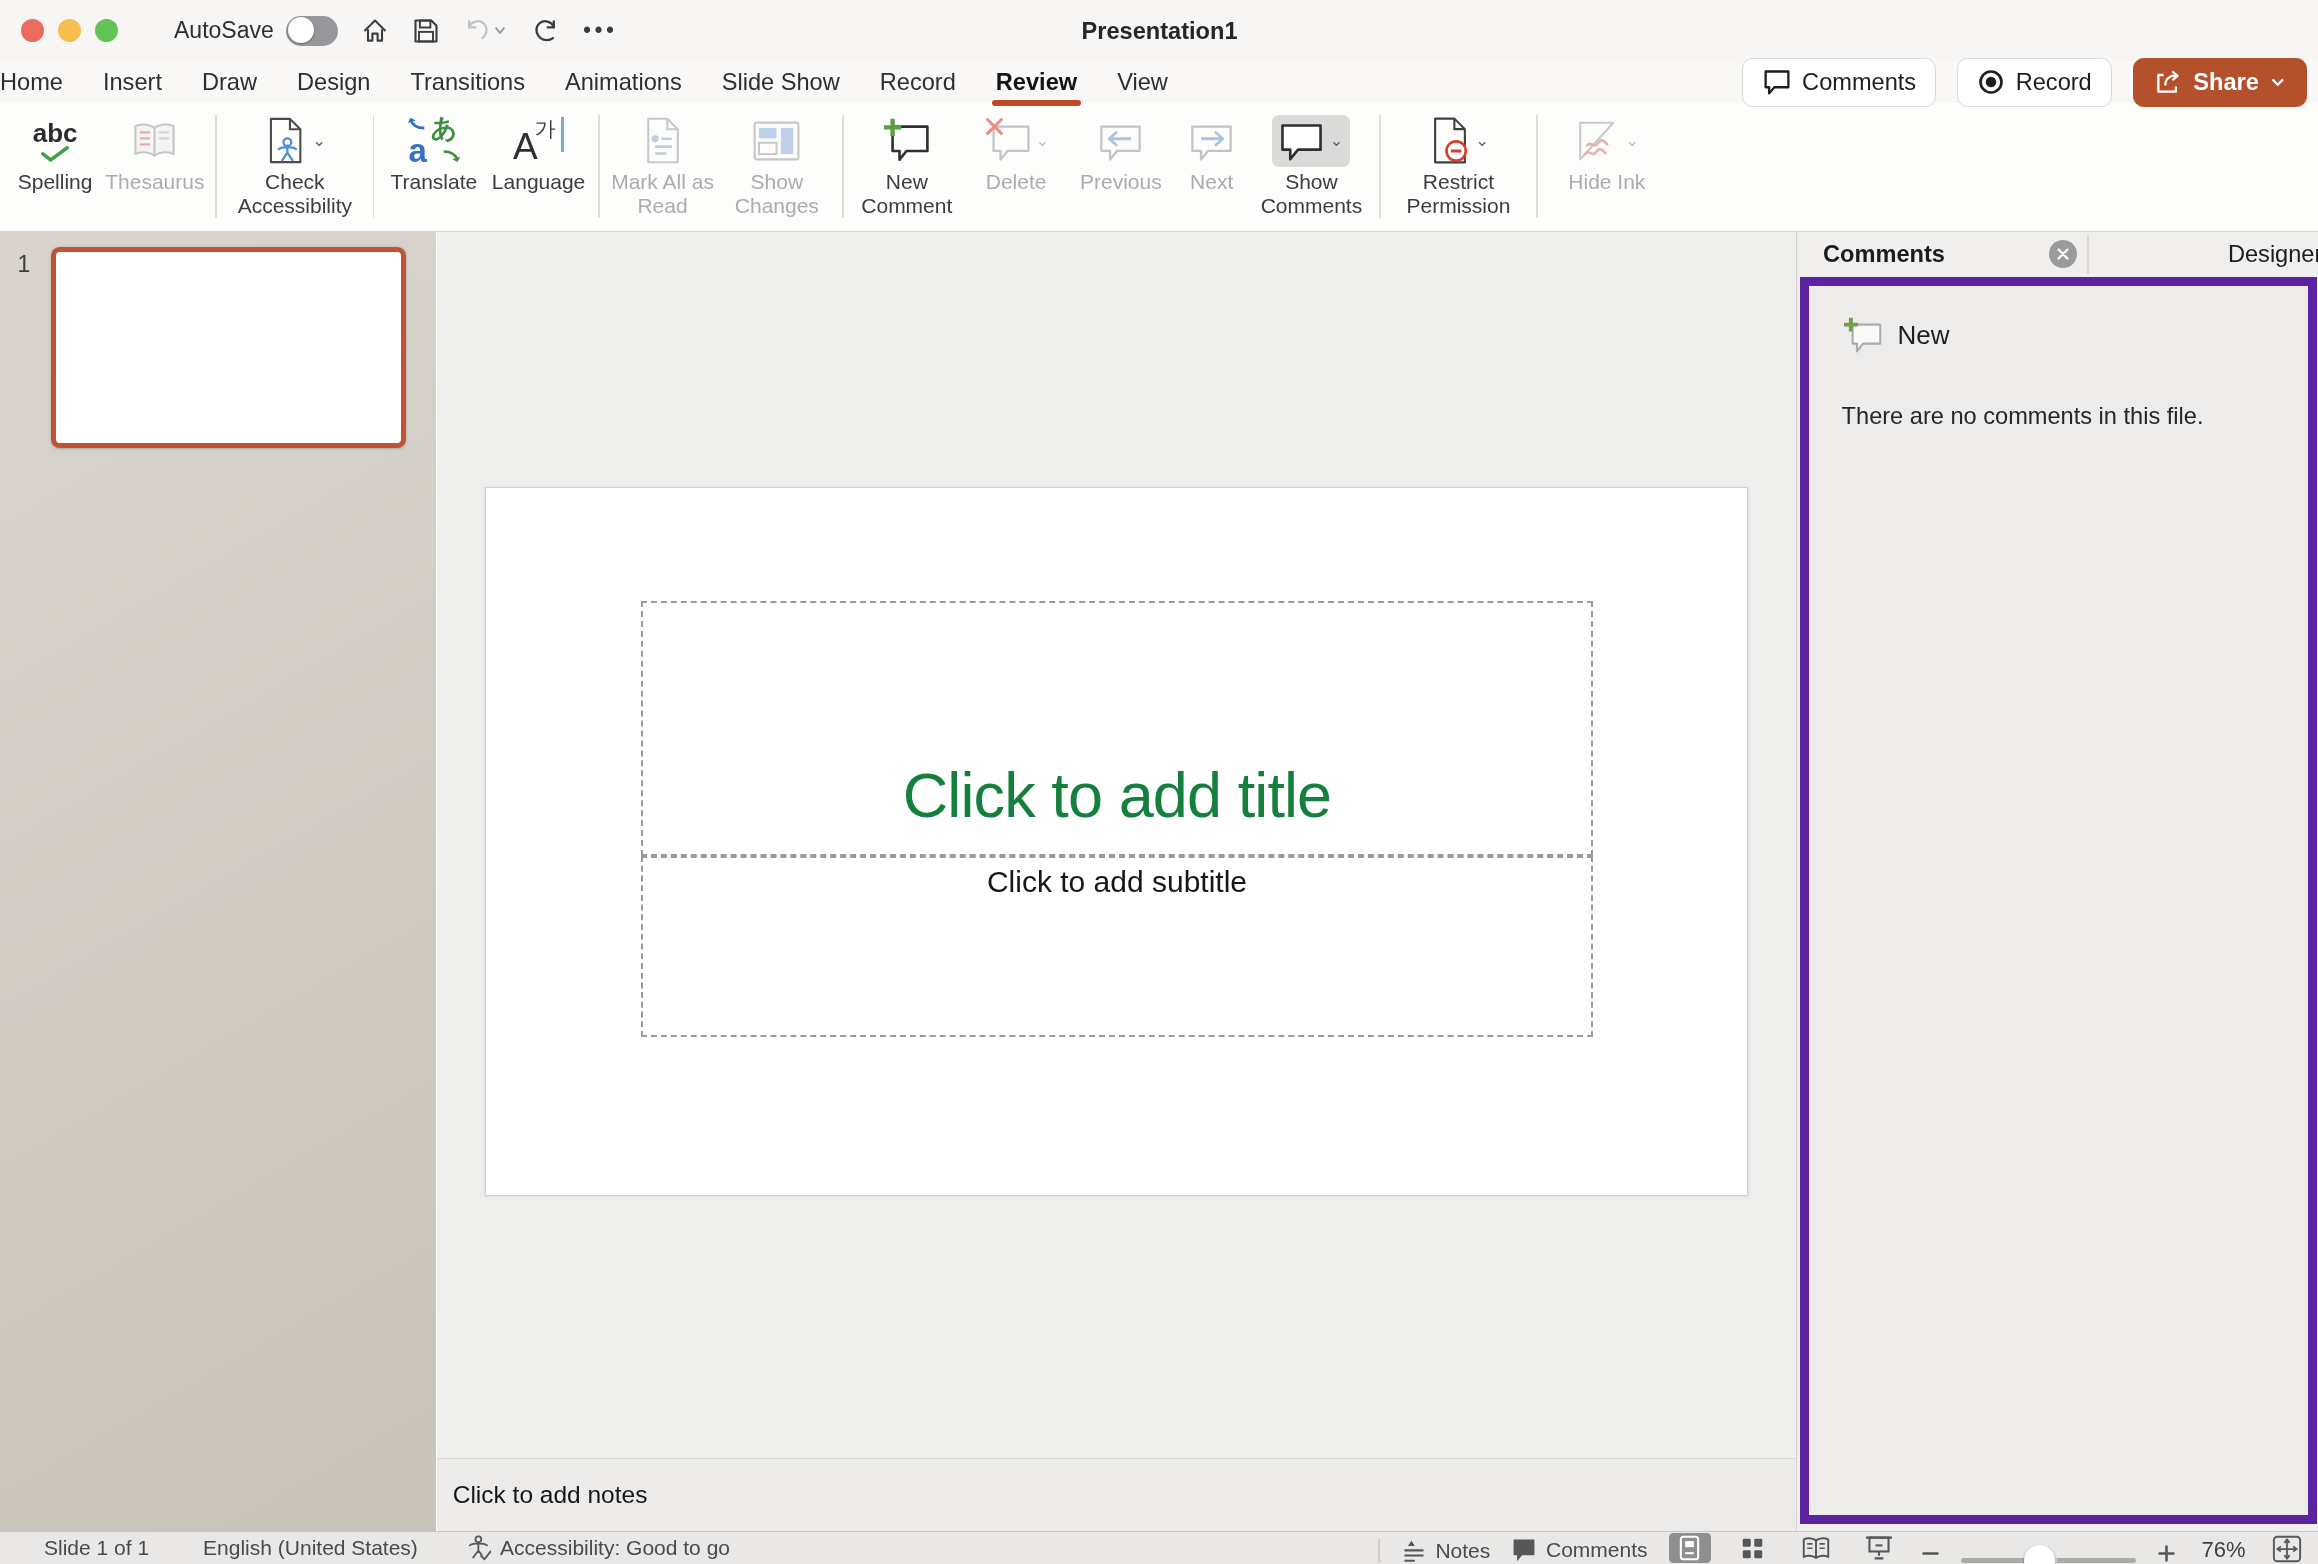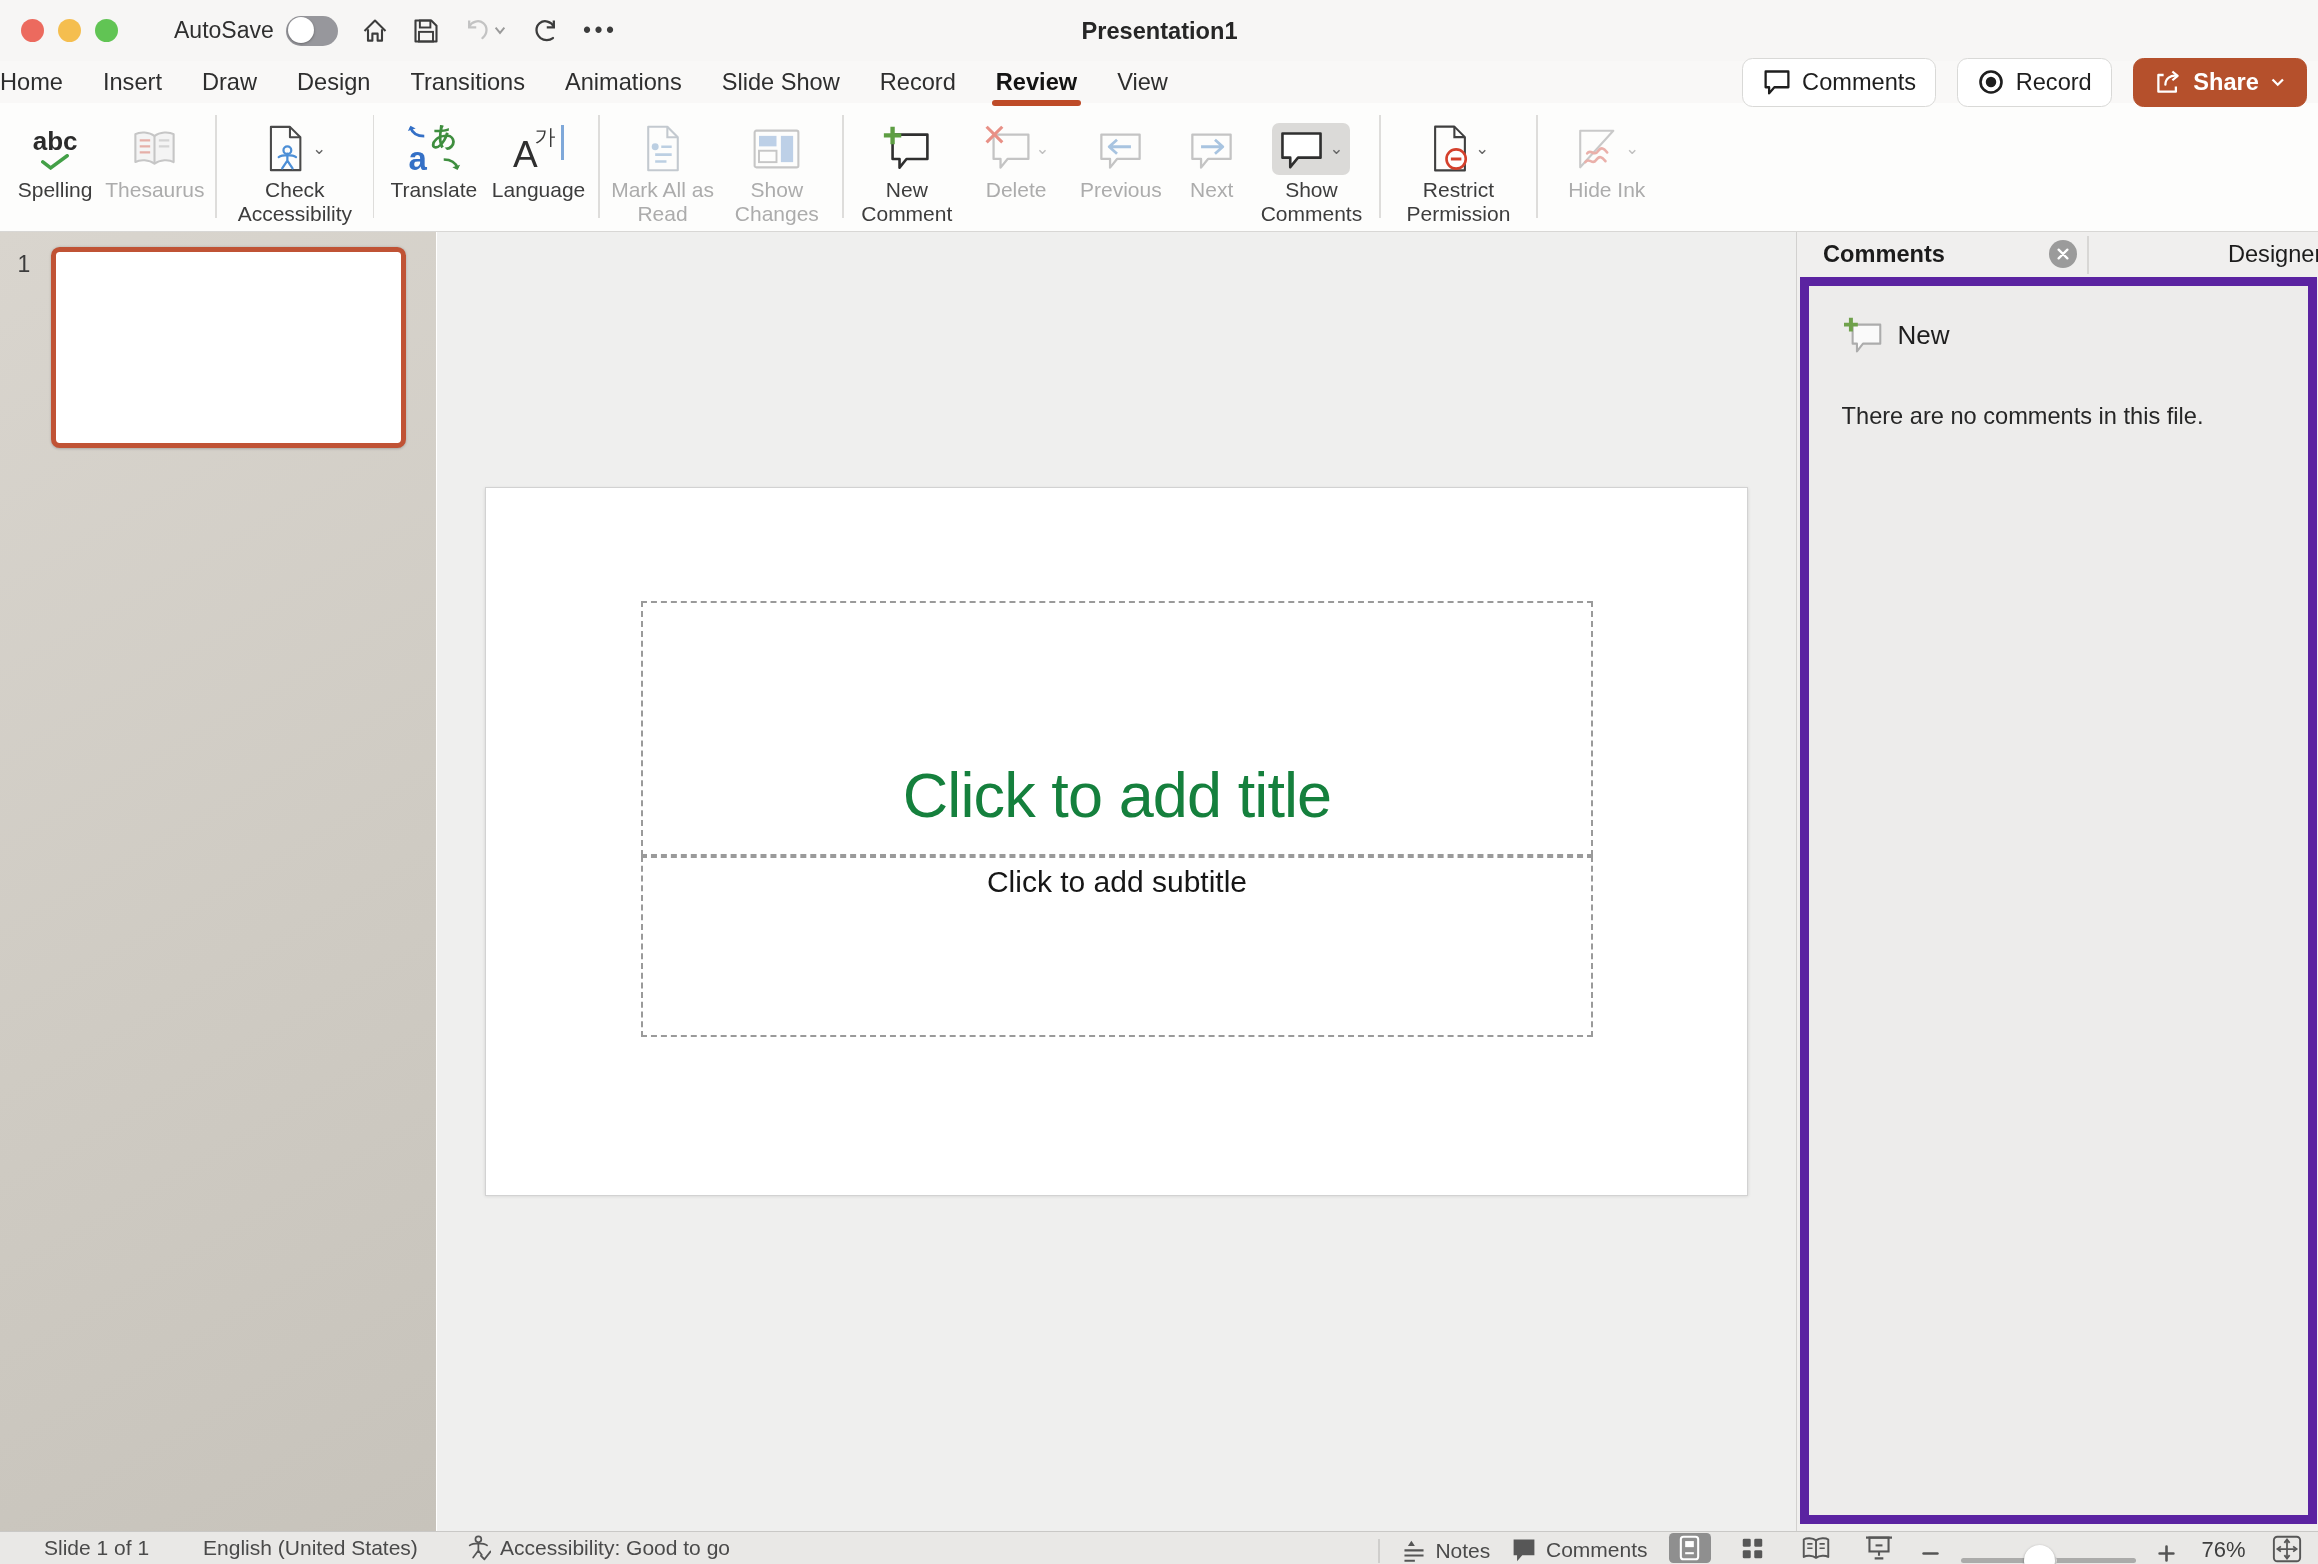--- a/index.html
+++ b/index.html
@@ -26,21 +26,21 @@
   .mtab { font-size:23.6px; color:#2E2E2E; position:relative; cursor:default; }
   .mtab.active { font-weight:700; color:#141414; }
   .mtab.active::after { content:""; position:absolute; left:-3.5px; right:-3.5px; bottom:-10.5px; height:6.1px; border-radius:3.5px; background:#BE4B28; }
   .top-actions { position:absolute; right:12.2px; top:-3.5px; display:flex; gap:21px; align-items:center; }
   .pill { height:49px; border:1.7px solid #D9D9D7; border-radius:10.5px; background:#FFFFFF; display:flex; align-items:center; padding:0 19px; font-size:23.6px; color:#1E1E1E; gap:10.5px; cursor:default; }
   .pill.share { background:#B5502C; border-color:#B5502C; color:#FFF; font-weight:600; }
 
   
   .ribbon { height:129px; background:#FDFDFC; border-bottom:1.7px solid #D8D7D5; display:flex; align-items:flex-start; padding:8.7px 0 0 8.7px; }
   .rbtn { display:flex; flex-direction:column; align-items:center; margin:0 4.4px; cursor:default; }
-  .rbtn .iconrow { height:58px; display:flex; align-items:center; justify-content:center; gap:3.5px;margin-top:8px; }
+  .rbtn .iconrow { height:58px; display:flex; align-items:center; justify-content:center; gap:3.5px; }
   .rbtn .lbl { font-size:21px; line-height:24.5px; color:#3D3D3D; text-align:center; }
   .rbtn.disabled .lbl { color:#ACACAC; }
   .chev { font-size:16.6px; color:#666; align-self:center; }
   .rbtn.disabled .chev { color:#C0C0C0; }
   .rdiv { width:1.7px; height:103px; background:#DEDDDB; margin:3.5px 7px 0; }
   .hl { background:#DBDAD8; border-radius:7px; padding:5.2px 7px; display:flex; align-items:center; gap:5.2px; }
   .ab { font-size:26px; font-weight:700; color:#2B2B2B; line-height:26px; }
   .tr-a { color:#3470C6; font-size:33px; font-weight:700; }
   .tr-k { color:#3E8E3E; font-size:26px; font-weight:700; }
   .lg-a { color:#2F2F2F; font-size:37px; }
@@ -402,20 +402,23 @@
       <div class="canvas">
         <div class="slide">
           <div class="ph title">
             <span class="ph-title-text">Click to add title</span>
           </div>
           <div class="ph subtitle">
             <span class="ph-sub-text">Click to add subtitle</span>
           </div>
         </div>
       </div>
+      <div class="notesbar">
+        <span class="notes-text">Click to add notes</span>
+      </div>
     </div>
 
     <div class="panel">
       <div class="panel-tabs">
         <span class="ptab-comments">Comments</span>
         <div class="pclose">
           <span>
               <svg width="14" height="14" viewBox="0 0 16 16">
                 <path d="M3 3 L13 13 M13 3 L3 13" stroke="#FFF" stroke-width="2.6" stroke-linecap="round"></path>
               </svg>

